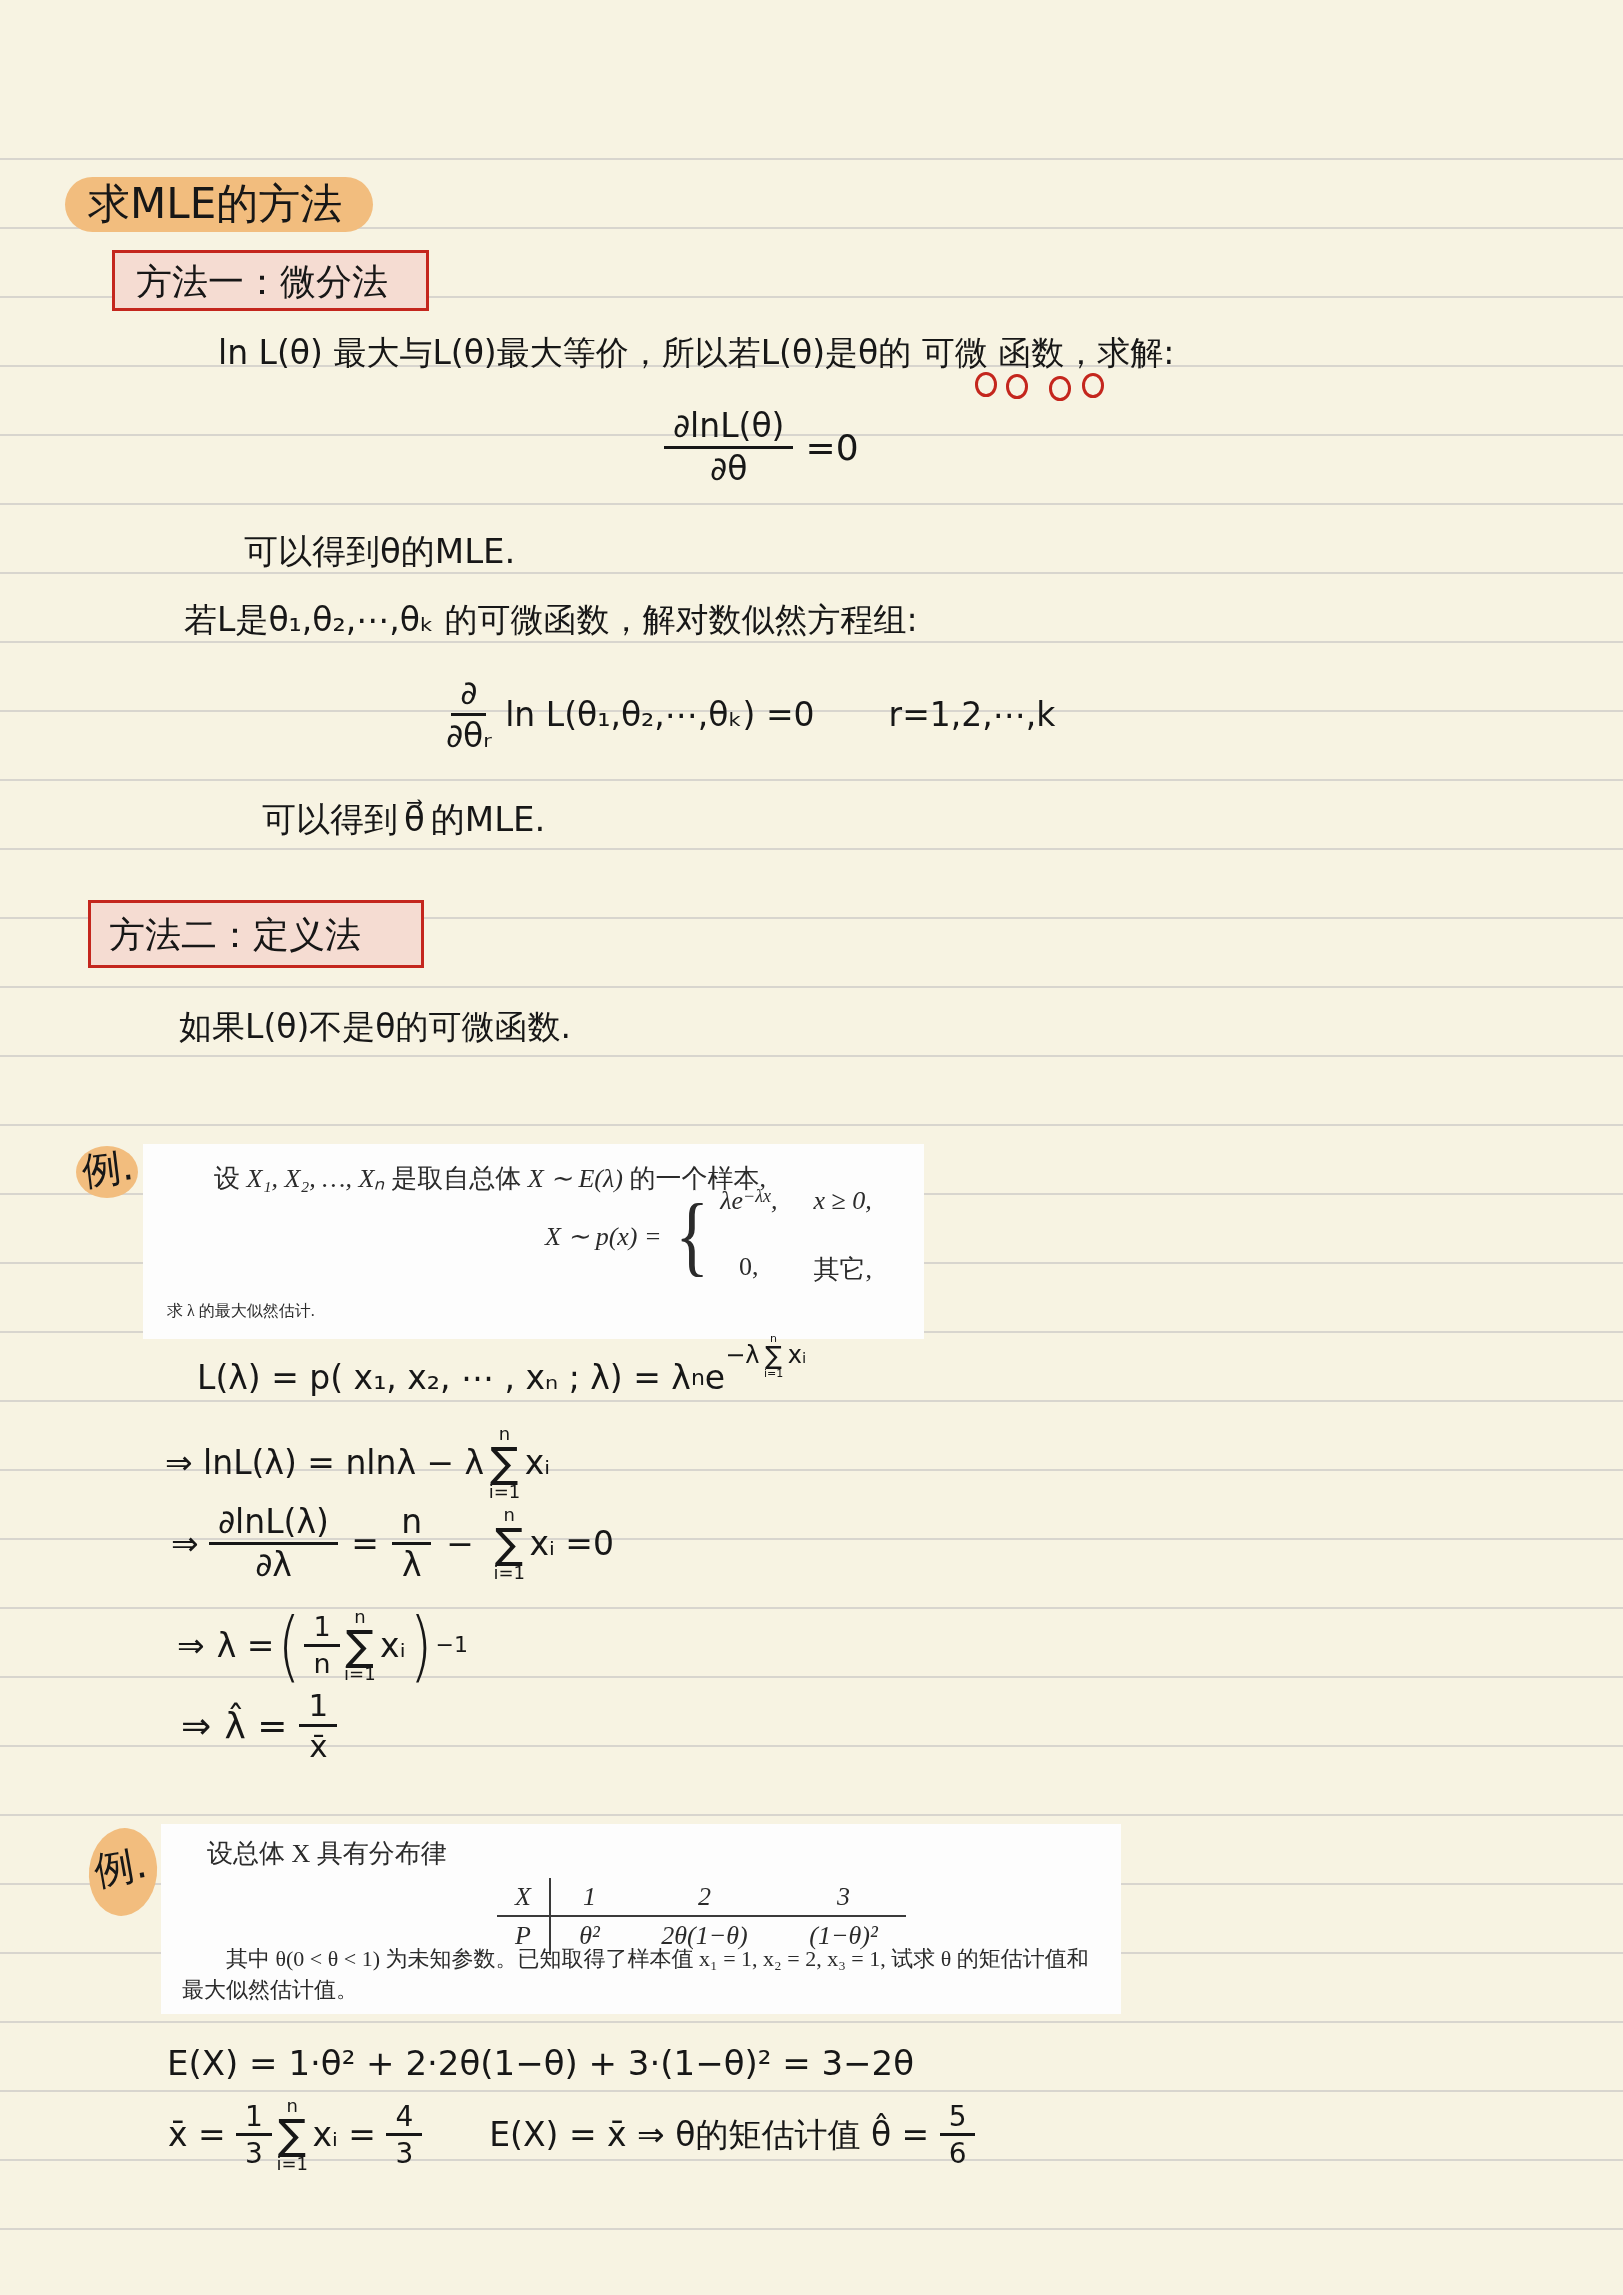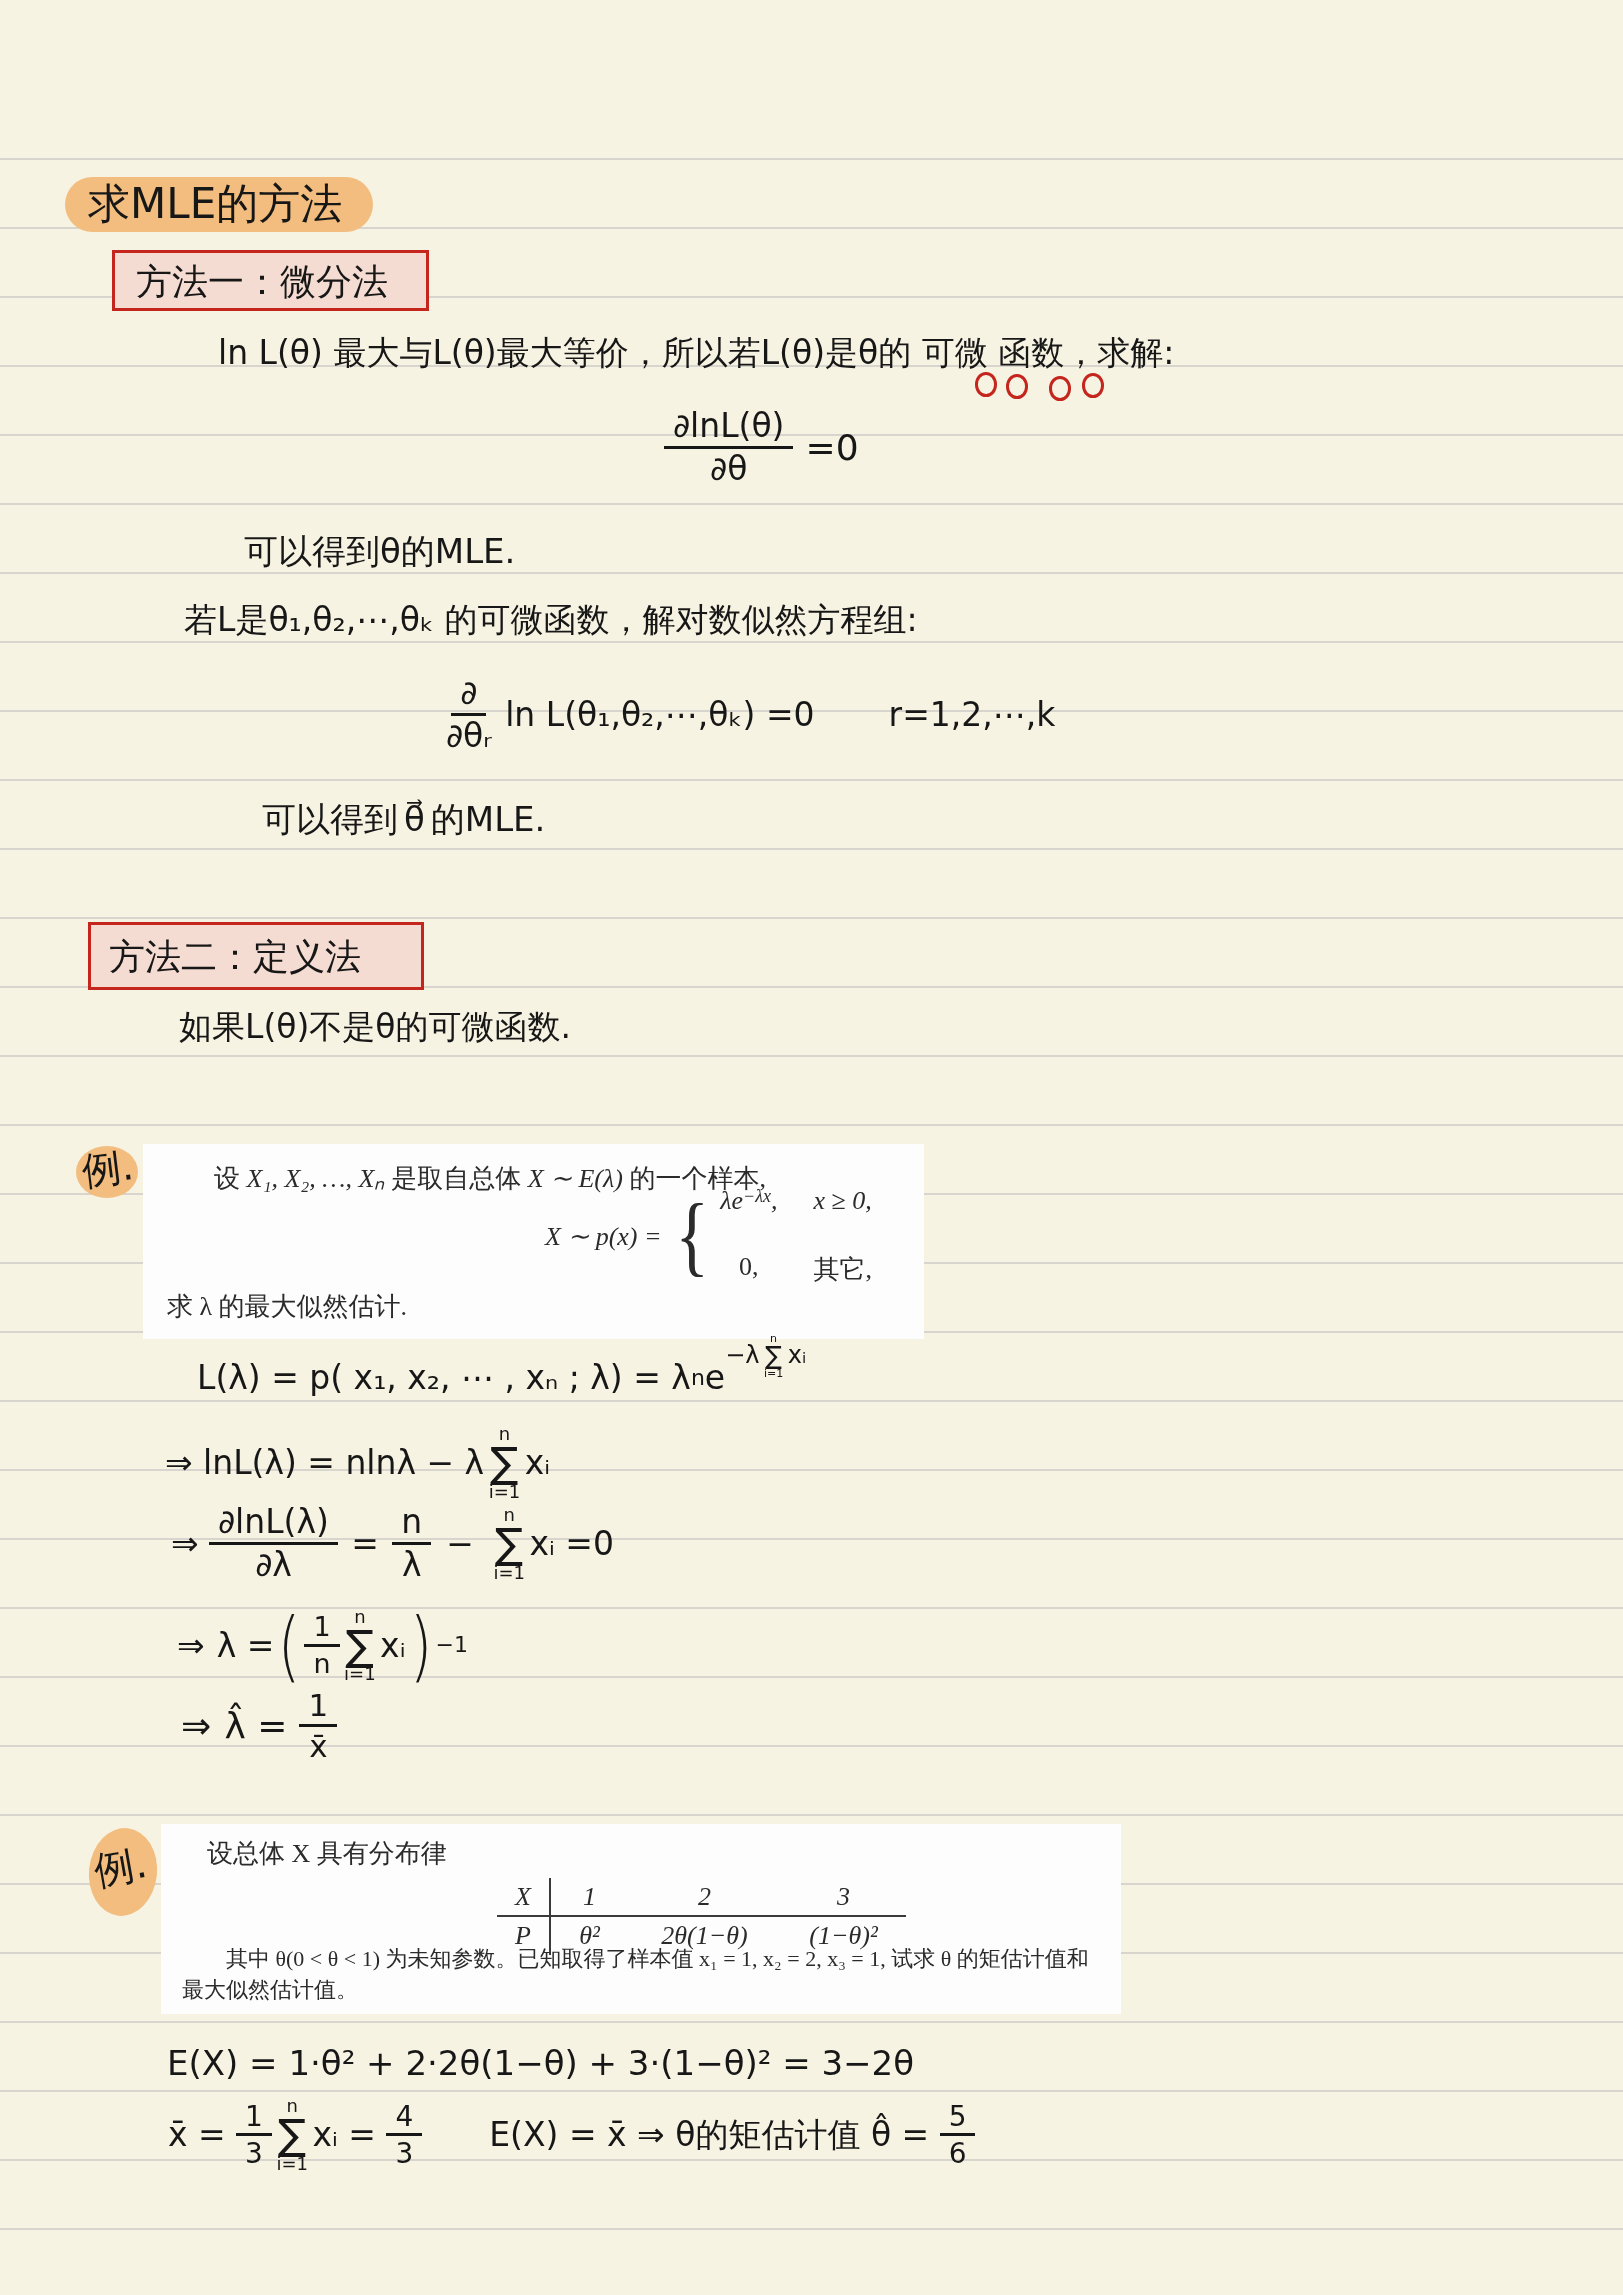--- a/index.html
+++ b/index.html
@@ -73,41 +73,41 @@
     <span class="frac">
       <span class="num">∂</span>
       <span class="den">∂θᵣ</span>
     </span>
     <span style="margin-left:13.4px;">ln L(θ₁,θ₂,⋯,θₖ) =0</span>
     <span style="margin-left:74px;">r=1,2,⋯,k</span>
   </div>
 
   <div class="abs hw" style="left:262px;top:799px;font-size:34px;"><span>可以得到</span><span style="padding:0 6px;">θ⃗</span><span>的MLE.</span></div>
 
-  <div class="abs redbox" style="left:88px;top:922px;width:330px;height:62px;">
+  <div class="abs redbox" style="left:88px;top:900px;width:330px;height:62px;">
     <div class="hw" style="font-size:36px;padding:10.4px 0 0 18px;">方法二：定义法</div>
   </div>
   <div class="abs hw" style="left:179px;top:1007px;font-size:33px;">如果L(θ)不是θ的可微函数.</div>
 
   <div class="abs blob" style="left:76px;top:1146px;width:62px;height:52px;"></div>
   <div class="abs hw" style="left:82px;top:1146px;font-size:39px;transform:rotate(-7deg);">例.</div>
 
   <div class="abs serifbox" style="left:143px;top:1144px;width:781px;height:195px;">
     <div style="font-size:26px;padding:15px 16px 0 71px;"><span>设 </span><span class="mi">X₁, X₂, …, Xₙ</span><span> 是取自总体 </span><span class="mi">X ∼ E(λ)</span><span> 的一个样本,</span></div>
     <div class="abs cases" style="left:402px;top:42px;">
       <span class="mi" style="font-size:26px;margin-right:9px;">X ∼ p(x) =</span>
       <span class="bracechar">{</span>
       <div class="rows">
         <span class="val mi"><span>λe</span><sup class="pw">−λx</sup><span>,</span></span>
         <span class="mi">x ≥ 0,</span>
         <span class="val">0,</span>
         <span>其它,</span>
       </div>
     </div>
-    <div class="abs" style="left:24px;top:145px;font-size:26px;">求 λ 的最大似然估计.</div>
+    <div class="abs" style="left:24px;top:157px;font-size:16px;">求 λ 的最大似然估计.</div>
   </div>
 
   <div class="abs hw fm" style="left:197px;top:1355px;font-size:33px;">
     <span>L(λ) = p( x₁, x₂, ⋯ , xₙ ; λ) = λ</span>
       <sup class="supn">n</sup>
       <span>e</span>
     <span class="raised">
       <span>−λ</span>
       <span class="bigop small">
         <span class="lim">n</span>

